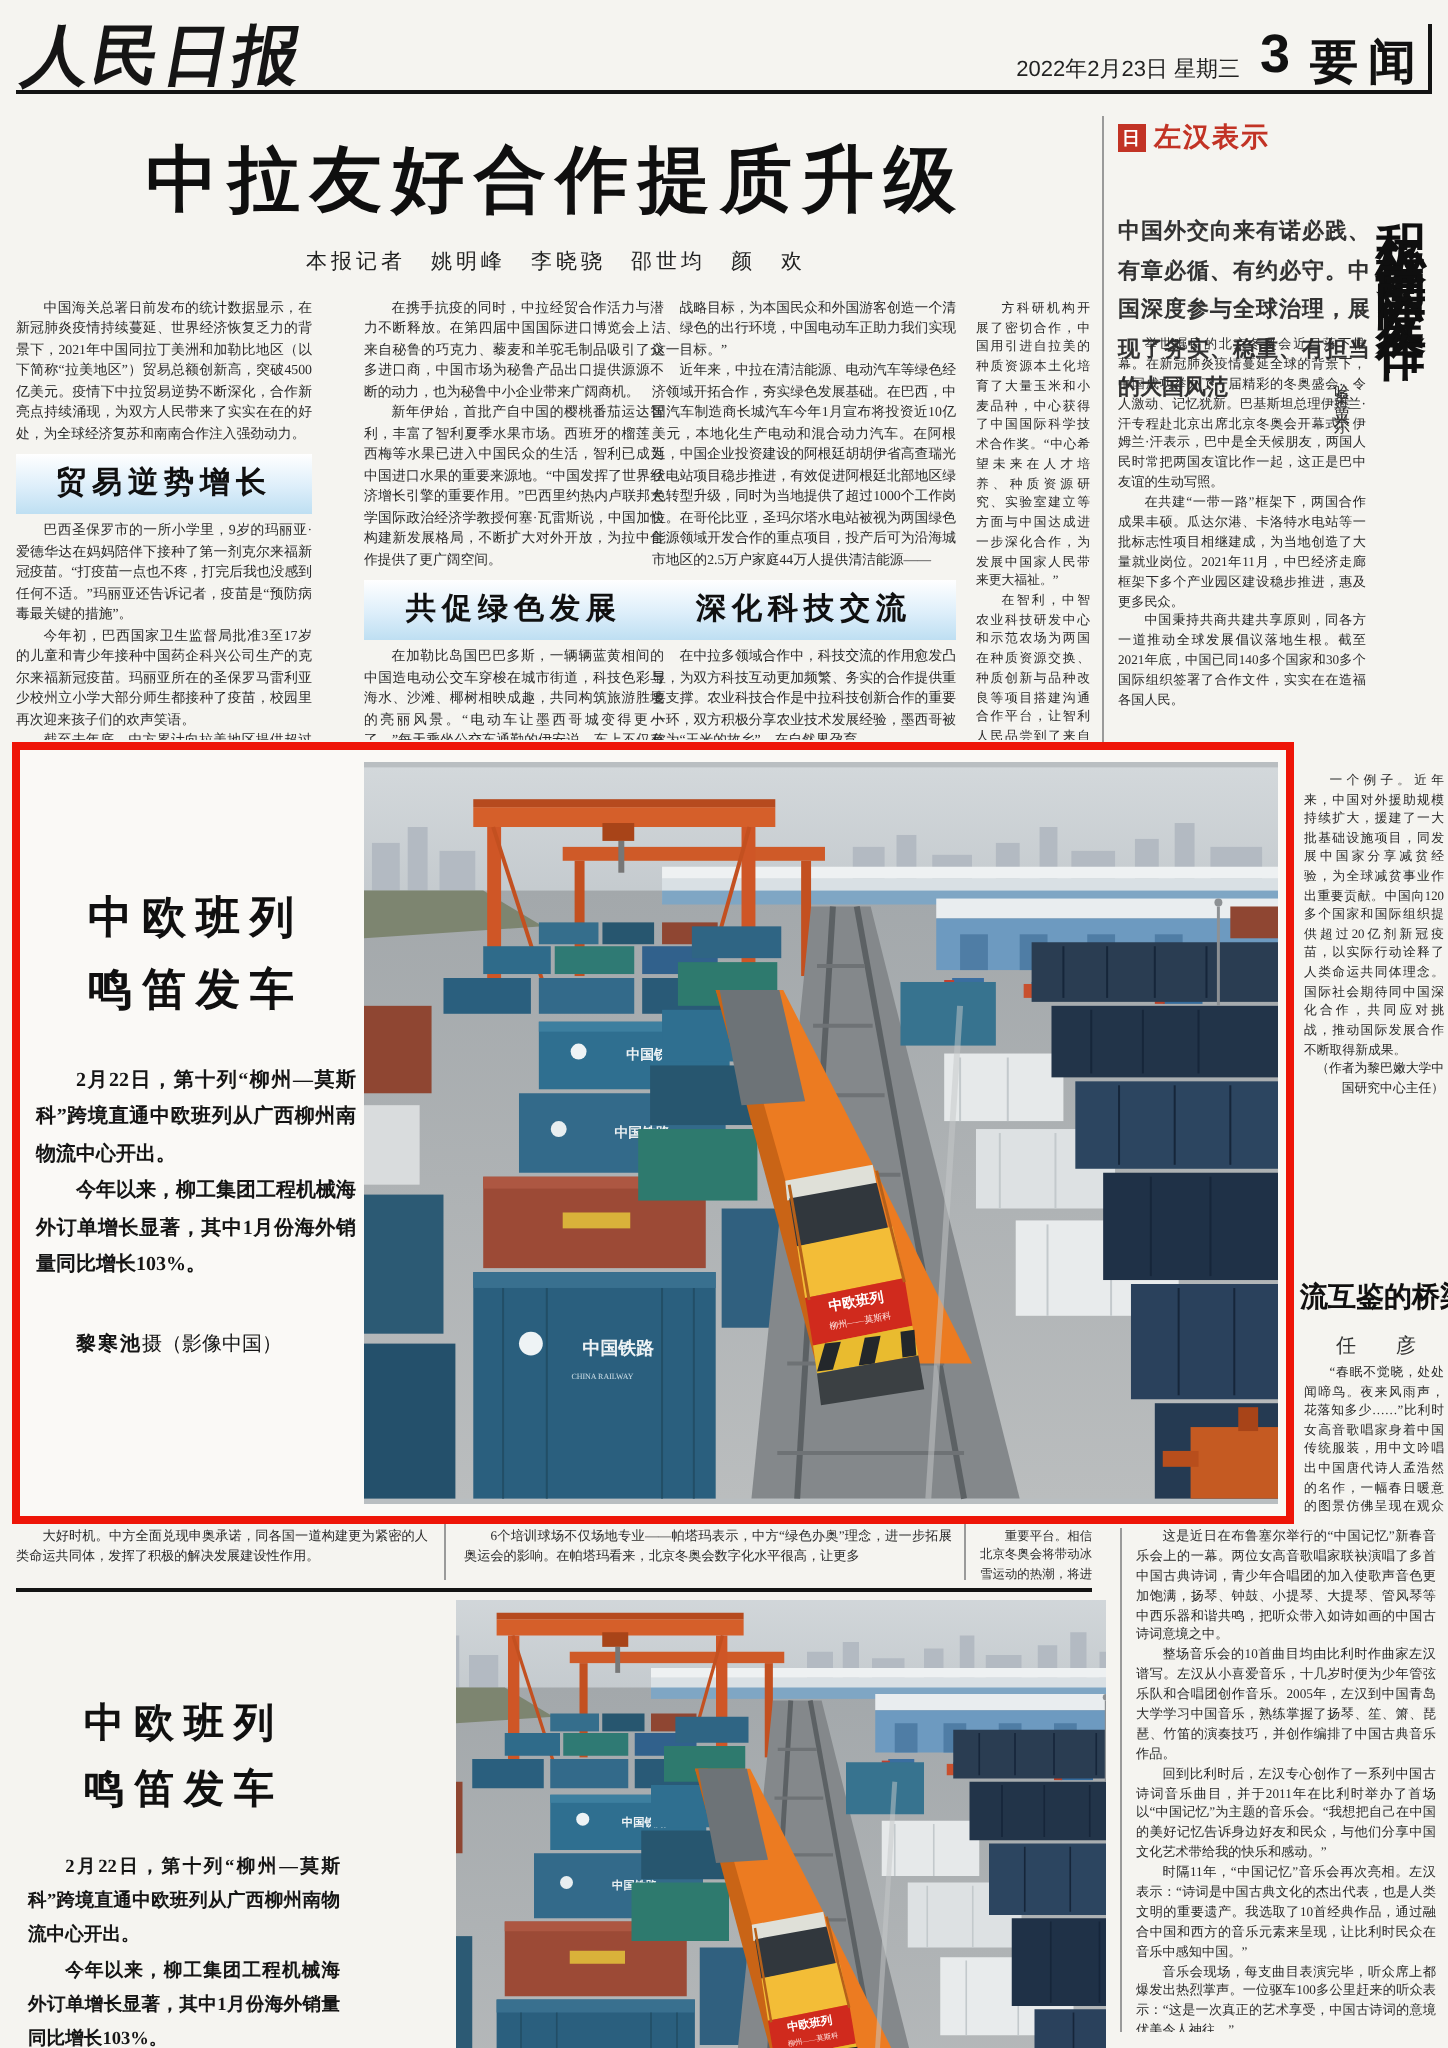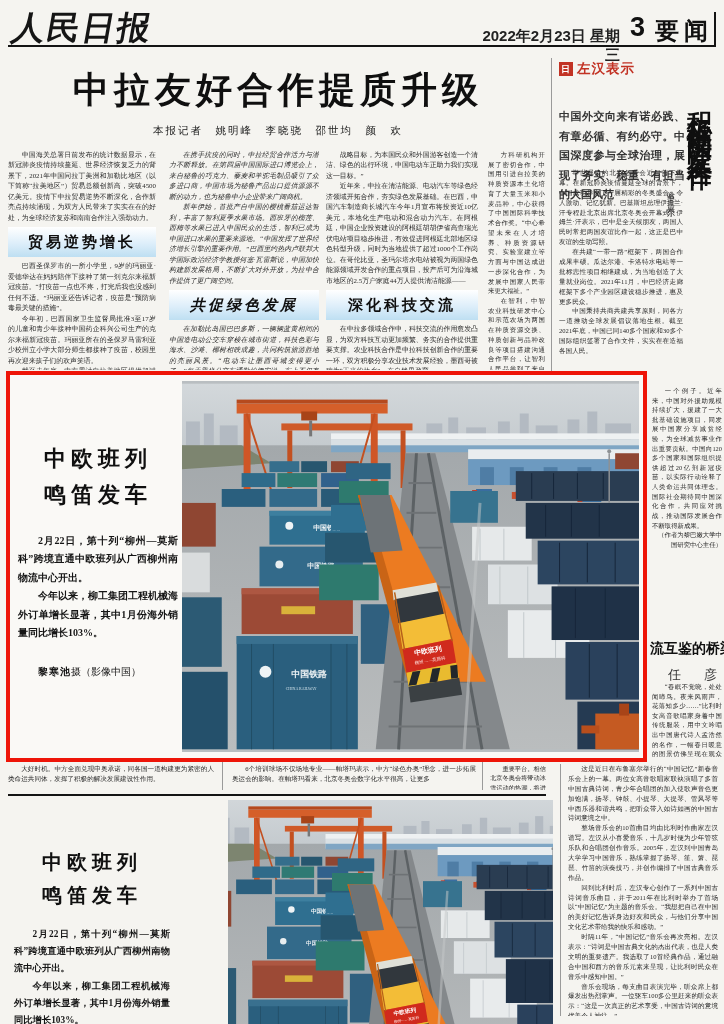--- a/index.html
+++ b/index.html
@@ -3,21 +3,21 @@
 <meta charset="utf-8">
 <style>
   html,body{margin:0;padding:0;background:#888;}
   .page{position:relative;width:724px;height:1024px;background:#f5f4f0;overflow:hidden;
         font-family:"Liberation Serif",serif;color:#1d1d1d;}
   .abs{position:absolute;}
   
   .logo{font-family:"DejaVu Serif",serif;font-weight:bold;font-size:33px;transform:skewX(-10deg);
         letter-spacing:2px;color:#151515;}
   .rule{background:#141414;}
-  .dateline{font-family:"Liberation Sans",sans-serif;font-weight:bold;font-size:15px;color:#222;}
+  .dateline{font-family:"Liberation Sans",sans-serif;font-weight:normal;font-size:11px;color:#222;}
   .pagenum{font-family:"Liberation Sans",sans-serif;font-weight:bold;font-size:27px;color:#111;}
   .section{font-family:"Liberation Sans",sans-serif;font-weight:bold;font-size:24px;letter-spacing:5px;color:#111;}
   
   .headline{font-family:"Liberation Sans",sans-serif;font-weight:bold;font-size:36px;letter-spacing:5px;
             text-align:center;color:#0f0f0f;}
   .byline{font-size:10.5px;text-align:center;letter-spacing:2px;color:#222;}
   .col{font-size:6.9px;line-height:1.52;text-align:justify;color:#2a2a2a;overflow:hidden;}
   .col p{margin:0;text-indent:2em;}
   .subhead{font-family:"Liberation Sans",sans-serif;font-weight:bold;font-size:15px;letter-spacing:3px;
            text-align:center;text-indent:0!important;padding:4px 0 3px;margin:4px 0 4px!important;
@@ -29,21 +29,21 @@
   .forum-logo{width:14px;height:14px;background:#c23325;color:#fff;font-size:9px;line-height:14px;
               text-align:center;font-weight:bold;flex:0 0 auto;}
   .forum-intro{font-family:Liberation Sans, sans-serif;font-weight:bold;font-size:11px;line-height:1.78;
                text-align:justify;color:#333;margin-top:23px;}
   .smalltext{font-size:6.6px;line-height:1.5;text-align:justify;color:#2a2a2a;overflow:hidden;}
   .smalltext p{margin:0;text-indent:2em;}
   .vtitle{font-family:"Liberation Sans",sans-serif;font-weight:bold;font-size:25px;letter-spacing:6px;
           writing-mode:vertical-rl;color:#0f0f0f;}
   .vauthor{writing-mode:vertical-rl;font-size:8px;letter-spacing:3px;color:#333;}
   .bridge-h{font-family:"Liberation Sans",sans-serif;font-weight:bold;font-size:14px;color:#101010;white-space:nowrap;}
-  .bridge-by{font-size:13px;letter-spacing:5px;color:#333;}
+  .bridge-by{font-size:10px;letter-spacing:5px;color:#333;}
   .signoff{text-align:right;text-indent:0!important;}
   
   .hibox{border:4px solid #ee1508;background:#faf9f6;z-index:6;}
   .cap-title{font-weight:bold;font-size:22px;letter-spacing:5px;text-align:center;line-height:1.65;color:#101010;}
   .cap-text{font-size:10px;line-height:1.85;text-align:justify;color:#151515;}
   .cap-text p{margin:0;text-indent:2em;font-weight:bold;}
   .cap-credit{font-size:10px;text-indent:2em;color:#151515;margin-top:22px;}
   .cap-credit b{letter-spacing:1px;}
   .photo-frame{overflow:hidden;background:#b9bec1;}
 </style>
@@ -62,21 +62,21 @@
   <div class="abs headline" style="left:8px;top:66px;width:540px;">中拉友好合作提质升级</div>
   <div class="abs byline" style="left:8px;top:124px;width:540px;">本报记者　姚明峰　李晓骁　邵世均　颜　欢</div>
 
   <div class="abs col" style="left:8px;top:150px;width:148px;height:220px;">
     <p>中国海关总署日前发布的统计数据显示，在新冠肺炎疫情持续蔓延、世界经济恢复乏力的背景下，2021年中国同拉丁美洲和加勒比地区（以下简称“拉美地区”）贸易总额创新高，突破4500亿美元。疫情下中拉贸易逆势不断深化，合作新亮点持续涌现，为双方人民带来了实实在在的好处，为全球经济复苏和南南合作注入强劲动力。</p>
     <p class="subhead">贸易逆势增长</p>
     <p>巴西圣保罗市的一所小学里，9岁的玛丽亚·爱德华达在妈妈陪伴下接种了第一剂克尔来福新冠疫苗。“打疫苗一点也不疼，打完后我也没感到任何不适。”玛丽亚还告诉记者，疫苗是“预防病毒最关键的措施”。</p>
     <p>今年初，巴西国家卫生监督局批准3至17岁的儿童和青少年接种中国药企科兴公司生产的克尔来福新冠疫苗。玛丽亚所在的圣保罗马雷利亚少校州立小学大部分师生都接种了疫苗，校园里再次迎来孩子们的欢声笑语。</p>
     <p>截至去年底，中方累计向拉美地区提供超过3亿剂疫苗和近4000万件抗疫物资，为该地区构筑起免疫屏障。去年8月，中国企业宣布将在智利投资建造疫苗研发中心和疫苗生产工厂，用于研发和制造各类新冠疫苗。</p>
   </div>
-  <div class="abs col" style="left:169px;top:150px;width:150px;height:220px;font-style:italic;">
+  <div class="abs col" style="left:182px;top:150px;width:150px;height:220px;">
     <p>在携手抗疫的同时，中拉经贸合作活力与潜力不断释放。在第四届中国国际进口博览会上，来自秘鲁的巧克力、藜麦和羊驼毛制品吸引了众多进口商，中国市场为秘鲁产品出口提供源源不断的动力，也为秘鲁中小企业带来广阔商机。</p>
     <p>新年伊始，首批产自中国的樱桃番茄运达智利，丰富了智利夏季水果市场。西班牙的榴莲、西梅等水果已进入中国民众的生活，智利已成为中国进口水果的重要来源地。“中国发挥了世界经济增长引擎的重要作用。”巴西里约热内卢联邦大学国际政治经济学教授何塞·瓦雷斯说，中国加快构建新发展格局，不断扩大对外开放，为拉中合作提供了更广阔空间。</p>
     <p class="subhead">共促绿色发展</p>
     <p>在加勒比岛国巴巴多斯，一辆辆蓝黄相间的中国造电动公交车穿梭在城市街道，科技色彩与海水、沙滩、椰树相映成趣，共同构筑旅游胜地的亮丽风景。“电动车让墨西哥城变得更小了。”每天乘坐公交车通勤的伊安说，车上不仅有空调，还安装了无线网络、手机充电接口，“乘坐这样的公交车很舒服”。去年8月，巴巴多斯从中国企业采购的第二批公交车运抵，该国拥有了一支由57辆电动公交车组成的绿色能源车队，已交付运营以来表现良好。</p>
   </div>
   <div class="abs col" style="left:326px;top:150px;width:152px;height:220px;">
     <p>战略目标，为本国民众和外国游客创造一个清洁、绿色的出行环境，中国电动车正助力我们实现这一目标。”</p>
     <p>近年来，中拉在清洁能源、电动汽车等绿色经济领域开拓合作，夯实绿色发展基础。在巴西，中国汽车制造商长城汽车今年1月宣布将投资近10亿美元，本地化生产电动和混合动力汽车。在阿根廷，中国企业投资建设的阿根廷胡胡伊省高查瑞光伏电站项目稳步推进，有效促进阿根廷北部地区绿色转型升级，同时为当地提供了超过1000个工作岗位。在哥伦比亚，圣玛尔塔水电站被视为两国绿色能源领域开发合作的重点项目，投产后可为沿海城市地区的2.5万户家庭44万人提供清洁能源——</p>
     <p class="subhead">深化科技交流</p>
     <p>在中拉多领域合作中，科技交流的作用愈发凸显，为双方科技互动更加频繁、务实的合作提供重要支撑。农业科技合作是中拉科技创新合作的重要一环，双方积极分享农业技术发展经验，墨西哥被称为“玉米的故乡”，在自然界孕育</p>

